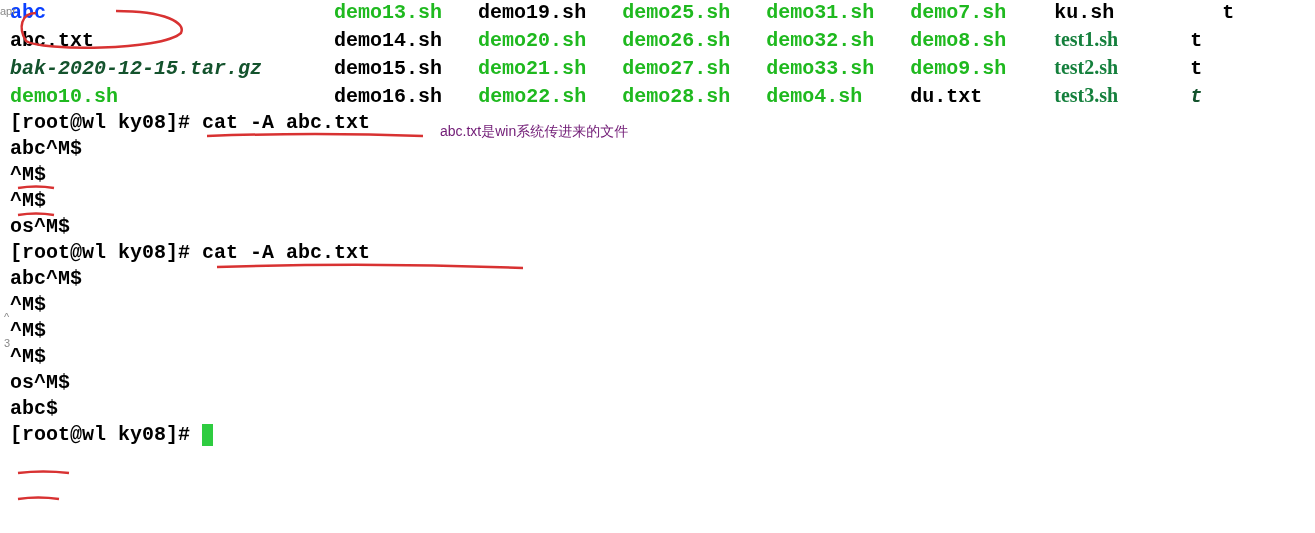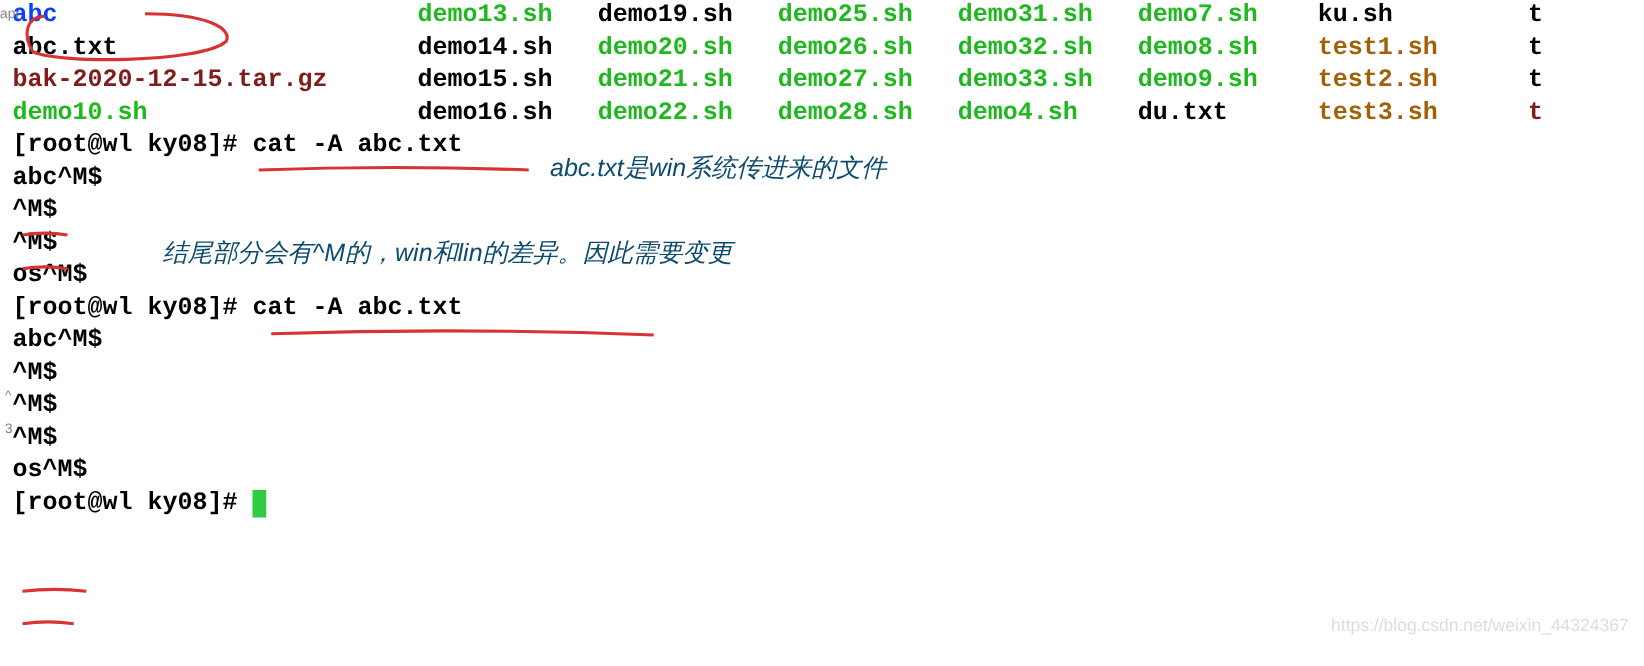--- a/index.html
+++ b/index.html
@@ -1,26 +1,26 @@
 <!DOCTYPE html>
 <html><head>
 <meta charset="utf-8">
 <style>
   html,body{margin:0;padding:0;background:#fff;font-family:"Courier New",Consolas,monospace;font-size:20px;line-height:1.3;color:#000;font-weight:bold;}
   .terminal{position:relative;width:1315px;height:515px;overflow:hidden;}
   .line{white-space:pre;padding-left:10px;}
   .ls{white-space:pre;}
   .blue{color:#0a40ff;}
   .green{color:#1fb91f;}
-  .red{color:#7f1d1d;}
-  .teal{color:#a16207;}
+  .red{color:#14532d;font-style:italic;}
+  .teal{color:#15803d;font-family:Liberation Serif, serif;}
   .black{color:#000;}
   .inv{background:#000;color:#fff;padding:0 1px;}
   .cursor{display:inline-block;width:11px;height:22px;background:#2ecc40;vertical-align:text-bottom;}
-  .anno{position:absolute;color:#0c4a6e;font-family:"Microsoft YaHei","Helvetica Neue",Arial,sans-serif;font-size:20px;font-weight:normal;white-space:nowrap;font-style:italic;}
+  .anno{position:absolute;color:#701a75;font-family:"Microsoft YaHei","Helvetica Neue",Arial,sans-serif;font-size:14px;font-weight:normal;white-space:nowrap;}
   .leftlabel{position:absolute;color:#888;font-family:Arial,sans-serif;font-size:11px;font-weight:normal;}
   .watermark{position:absolute;color:#ddd;font-family:Arial,sans-serif;font-size:14px;font-weight:normal;}
   svg.underline{position:absolute;pointer-events:none;}
   svg.underline path{stroke:#d83232;stroke-width:2.5;fill:none;}
   svg.ellipse{position:absolute;pointer-events:none;}
   svg.ellipse path{stroke:#d83232;stroke-width:2.5;fill:none;}
 </style>
 </head>
 <body>
 
@@ -49,26 +49,26 @@
   <div class="line"><span>[root@wl ky08]# </span><span>cat -A abc.txt</span></div>
   <div id="out3">
       <div class="line">abc^M$</div>
       <div class="line">^M$</div>
       <div class="line">^M$</div>
       <div class="line">^M$</div>
       <div class="line">os^M$</div>
     </div>
 
   <div id="out4">
+      <div class="line">abc$</div>
     </div>
 
   <div class="line"><span>[root@wl ky08]# </span><span class="cursor"></span></div>
 
   <div class="anno" style="left:440px;top:122px;">abc.txt是win系统传进来的文件</div>
-  <div class="anno" style="left:130px;top:190px;">结尾部分会有^M的，win和lin的差异。因此需要变更</div>
 
   <svg class="ellipse" style="left:16px;top:3px;width:170px;height:50px;">
       <path d="M20,10 C5,10 2,25 10,38 C25,48 145,48 165,30 C170,20 150,8 100,8"></path>
     </svg>
   <svg class="underline" style="left:205px;top:130px;width:220px;height:12px;">
       <path d="M2,6 Q110,2 218,6"></path>
     </svg>
   <svg class="underline" style="left:16px;top:183px;width:40px;height:10px;">
       <path d="M2,5 Q20,2 38,5"></path>
     </svg>
@@ -78,14 +78,13 @@
   <svg class="underline" style="left:215px;top:260px;width:310px;height:14px;">
       <path d="M2,7 Q155,2 308,8"></path>
     </svg>
   <svg class="underline" style="left:16px;top:468px;width:55px;height:10px;">
       <path d="M2,5 Q27,2 53,5"></path>
     </svg>
   <svg class="underline" style="left:16px;top:494px;width:45px;height:10px;">
       <path d="M2,5 Q22,2 43,5"></path>
     </svg>
 
-  <div class="watermark" style="right:12px;bottom:6px;">https://blog.csdn.net/weixin_44324367</div>
 </div>
 
 </body></html>

